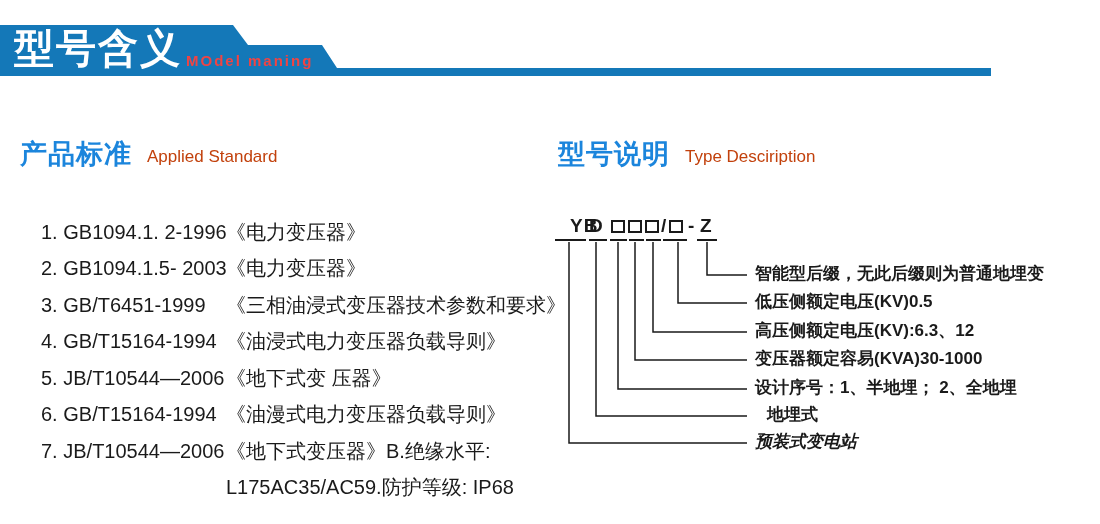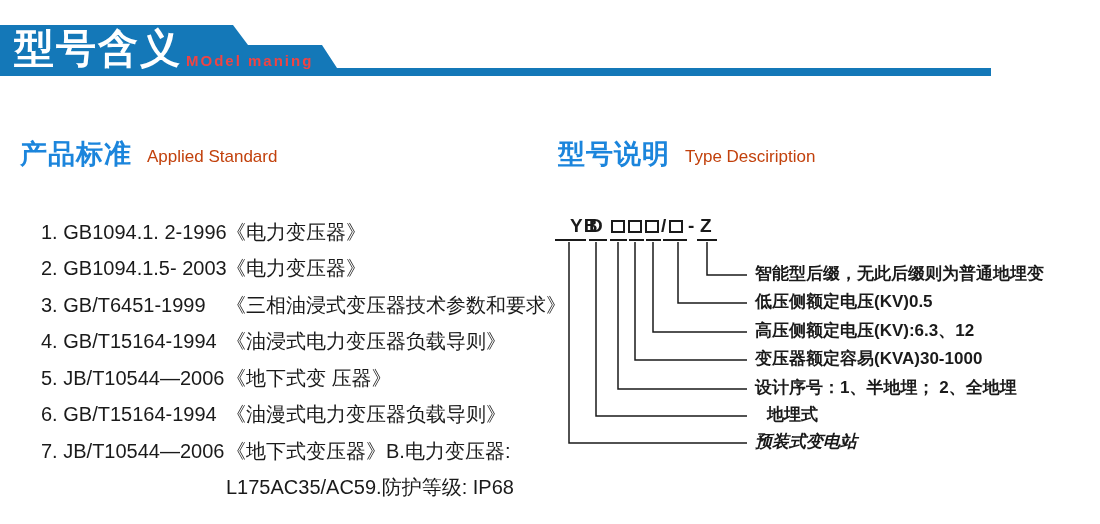--- a/index.html
+++ b/index.html
@@ -106,21 +106,21 @@
   <li class="std-item">
     <span class="std-code">5. JB/T10544—2006</span>
     <span class="std-title">《地下式变 压器》</span>
   </li>
   <li class="std-item">
     <span class="std-code">6. GB/T15164-1994</span>
     <span class="std-title">《油漫式电力变压器负载导则》</span>
   </li>
   <li class="std-item">
     <span class="std-code">7. JB/T10544—2006</span>
-    <span class="std-title">《地下式变压器》B.电力变压器:</span>
+    <span class="std-title">《地下式变压器》B.绝缘水平:</span>
   </li>
   <li class="std-item">
     <span class="std-code"></span>
     <span class="std-title">L175AC35/AC59.防护等级: IP68</span>
   </li>
 </ul>
 
 <div class="sec-head model-head">
   <span class="zh">型号说明</span>
   <span class="en">Type Desciription</span>

